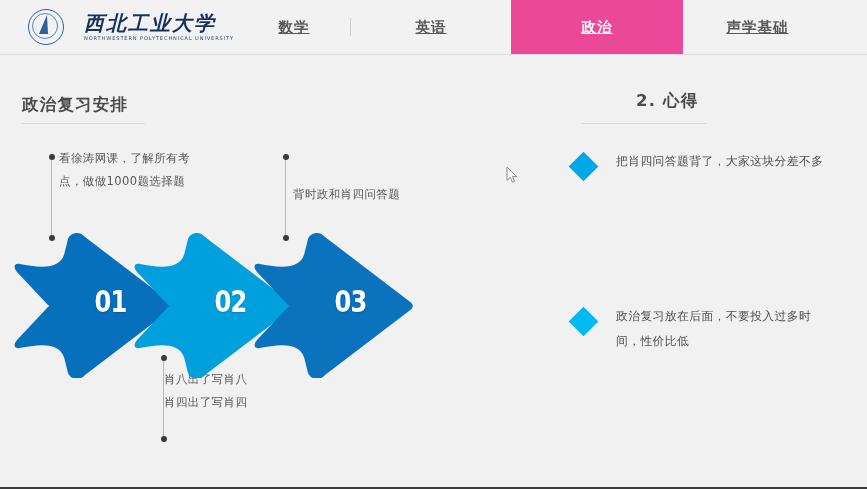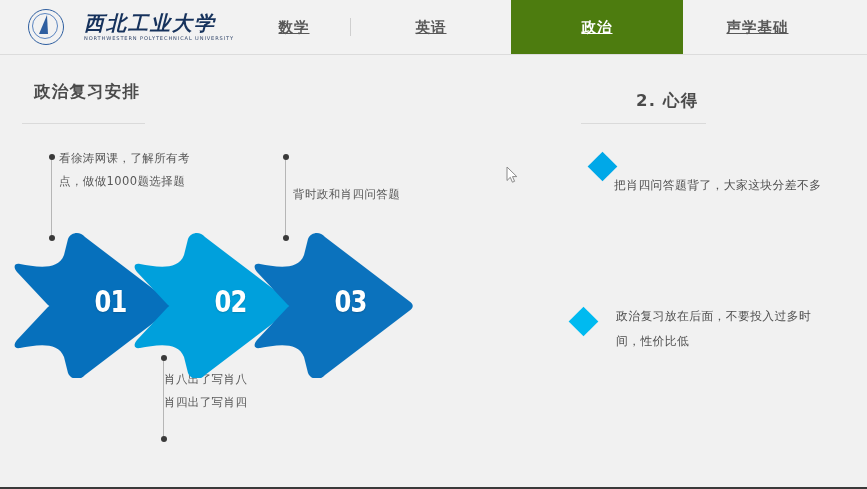--- a/index.html
+++ b/index.html
@@ -109,21 +109,21 @@
     cursor: pointer;
     user-select: none;
     box-sizing: border-box;
     text-decoration: underline;
   }
   .nav-tab.w-math { width: 112px; }
   .nav-tab.w-eng  { width: 160px; }
   .nav-tab.w-pol  { width: 172px; }
   .nav-tab.w-aco  { width: 149px; }
   .nav-tab.active {
-    background: #4d7c0f;
+    background: #ec4899;
     color: #ffffff;
   }
   .nav-sep {
     width: 1px;
     align-self: center;
     height: 18px;
     background: #cfcfcf;
   }
 
   
@@ -142,21 +142,21 @@
     font-weight: 700;
     color: #4a4a4a;
     letter-spacing: 1.2px;
     white-space: nowrap;
   }
   .section-rule {
     position: absolute;
     height: 1px;
     background: #dadada;
   }
-  #left-title  { left: 22px;  top: 26px; margin-left: 12px; }
+  #left-title  { left: 22px;  top: 39px; }
   #left-rule   { left: 22px;  top: 68px; width: 123px; }
   #right-title { left: 636px; top: 35px; }
   #right-rule  { left: 581px; top: 68px; width: 125px; }
 
   
   .connector {
     position: absolute;
     width: 1px;
     background: #b6b6b6;
   }
@@ -229,21 +229,21 @@
   }
   .bullet-text {
     font-size: 11.8px;
     line-height: 25px;
     color: #4f4f4f;
     letter-spacing: 0.4px;
     margin-left: 22px;
     margin-top: -4px;
     white-space: pre-line;
   }
-  #bullet1 { left: 592px; top: 98px; flex-direction: column; }
+  #bullet1 { left: 573px; top: 98px; }
   #bullet2 { left: 573px; top: 175px; }
   #bullet3 { left: 573px; top: 253px; }
 
   
   #cursor {
     position: absolute;
     left: 506px; top: 111px;
     width: 12px; height: 18px;
     pointer-events: none;
   }

